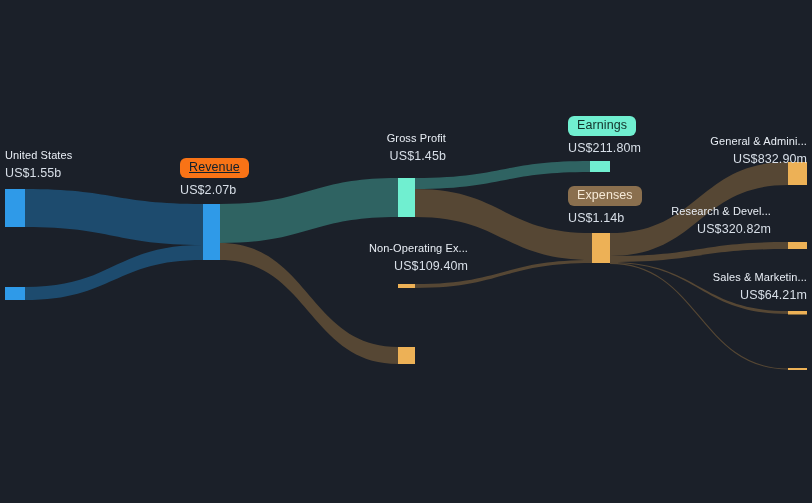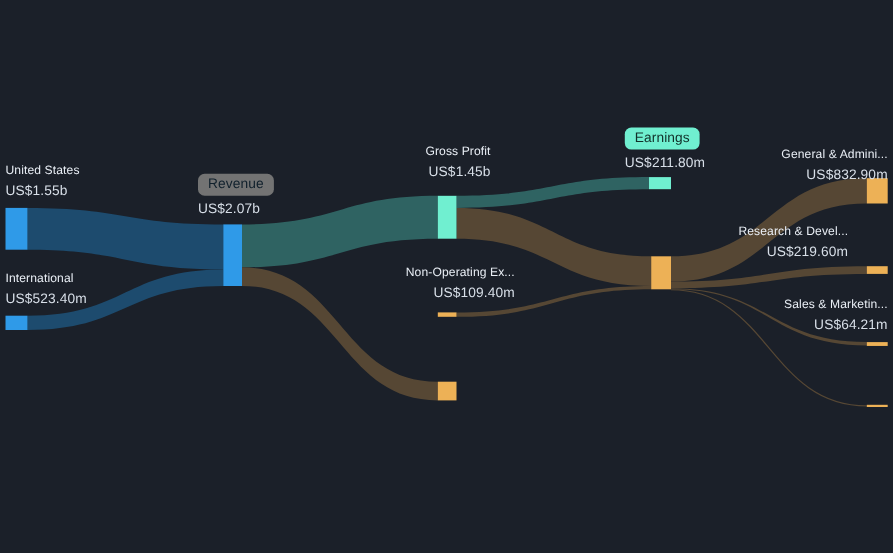--- a/index.html
+++ b/index.html
@@ -50,21 +50,21 @@
   .align-left  { text-align: left; }
   .align-right { text-align: right; }
   .badge {
     display: inline-block;
     font-size: 12.5px;
     padding: 3px 9px 4px 9px;
     border-radius: 6px;
     line-height: 1.05;
     letter-spacing: 0.1px;
   }
-  .badge-revenue  { background: #737373; color: #10202c; }
+  .badge-revenue  { background: #f97316; color: #10202c; text-decoration: underline; }
   .badge-earnings { background: #70efd0; color: #123029; }
   .badge-expenses { background: #8a6f4e; color: #f6e9d6; }
 </style>
 </head>
 <body>
 
 <div id="stage">
 
   <svg class="sankey" viewBox="0 0 812 503">
 
@@ -107,24 +107,20 @@
       <rect x="788" y="311" width="19" height="3.5" fill="#edb156"></rect>
       <rect x="788" y="368" width="19" height="2" fill="#edb156"></rect>
     </g>
   </svg>
 
   <div class="node-label align-left" style="left:5px; top:150px;">
     <span class="lbl-title">United States</span>
     <span class="lbl-value">US$1.55b</span>
   </div>
 
-  <div class="node-label align-left" style="left:5px; top:248px;">
-    <span class="lbl-title">International</span>
-    <span class="lbl-value">US$523.40m</span>
-  </div>
 
   <div class="node-label align-left" style="left:180px; top:158px;">
     <span class="badge badge-revenue">Revenue</span>
     <span class="lbl-value">US$2.07b</span>
   </div>
 
   <div class="node-label align-right" style="left:246px; width:200px; top:133px;">
     <span class="lbl-title">Gross Profit</span>
     <span class="lbl-value">US$1.45b</span>
   </div>
@@ -133,29 +129,33 @@
   <div class="node-label align-right" style="left:246px; width:222px; top:243px;">
     <span class="lbl-title">Non-Operating Ex...</span>
     <span class="lbl-value">US$109.40m</span>
   </div>
 
   <div class="node-label align-left" style="left:568px; top:116px;">
     <span class="badge badge-earnings">Earnings</span>
     <span class="lbl-value">US$211.80m</span>
   </div>
 
+  <div class="node-label align-left" style="left:568px; top:186px;">
+    <span class="badge badge-expenses">Expenses</span>
+    <span class="lbl-value">US$1.14b</span>
+  </div>
 
   <div class="node-label align-right" style="left:607px; width:200px; top:136px;">
     <span class="lbl-title">General &amp; Admini...</span>
     <span class="lbl-value">US$832.90m</span>
   </div>
 
   <div class="node-label align-right" style="left:571px; width:200px; top:206px;">
     <span class="lbl-title">Research &amp; Devel...</span>
-    <span class="lbl-value">US$219.60m</span>
+    <span class="lbl-value">US$320.82m</span>
   </div>
 
   <div class="node-label align-right" style="left:607px; width:200px; top:272px;">
     <span class="lbl-title">Sales &amp; Marketin...</span>
     <span class="lbl-value">US$64.21m</span>
   </div>
 
 
 </div>
 

